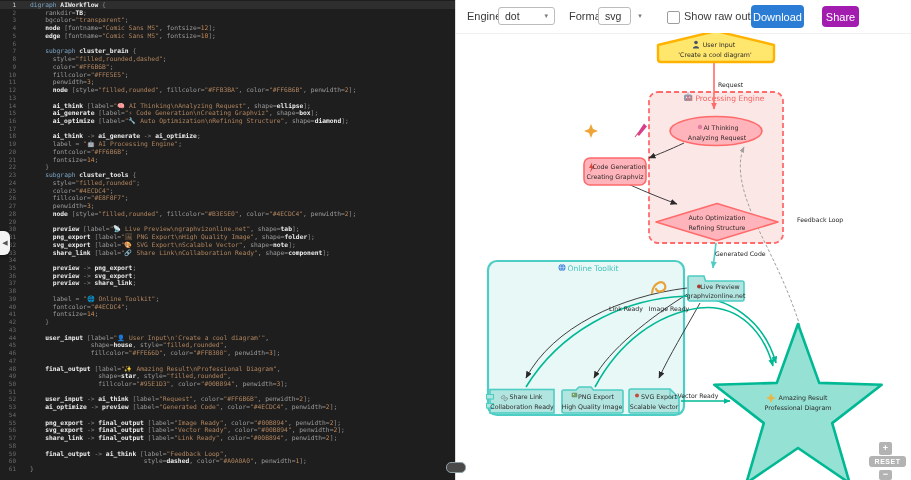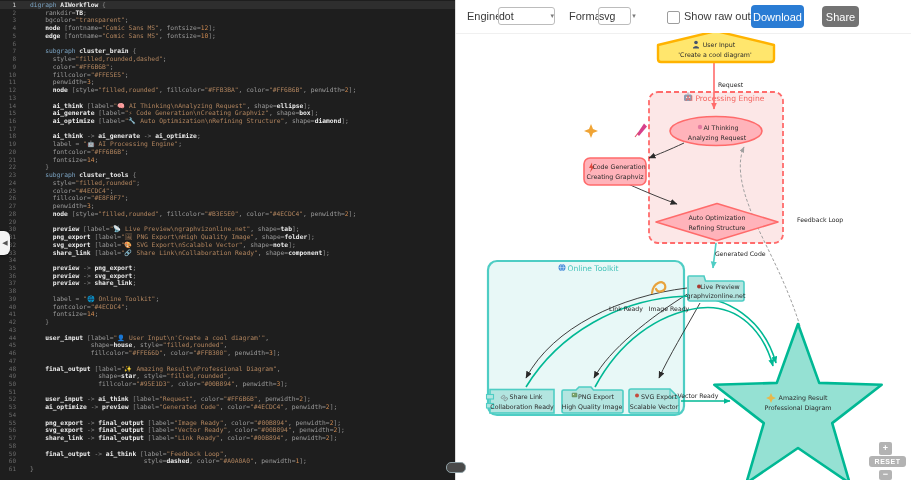--- a/index.html
+++ b/index.html
@@ -24,21 +24,21 @@
   .scroll-pill{position:absolute;left:446px;top:462px;width:18px;height:9px;background:#4a4a4a;
                border:1px solid #8fa0a5;border-radius:5px;z-index:30;}
 
   
   .right{position:absolute;left:455px;top:0;width:456px;height:480px;background:#fff;
          border-left:1px solid #ddd;box-sizing:border-box;}
   .toolbar{position:absolute;left:0;top:0;width:100%;height:33px;border-bottom:1px solid #f0f0f0;}
   .tb-label{position:absolute;top:10px;font-size:11px;color:#3a3a3a;}
   .tb-select{position:absolute;top:7px;height:18px;border:1px solid #bcbcbc;border-radius:3px;
              background:#fff;font-size:10.5px;color:#333;display:flex;align-items:center;
-             padding:0 0;box-sizing:border-box;justify-content:space-between;cursor:pointer;gap:11px;}
+             padding:0 6px;box-sizing:border-box;justify-content:space-between;cursor:pointer;gap:11px;}
   .tb-select .chev{color:#7a7a7a;font-size:7px;margin-left:6px;}
   .tb-check{position:absolute;top:11px;width:11px;height:11px;border:1px solid #9d9d9d;
             border-radius:2px;background:#fff;cursor:pointer;}
   .tb-btn{position:absolute;border:none;border-radius:4px;color:#fff;font-size:11px;
           display:flex;align-items:center;justify-content:center;cursor:pointer;
           font-family:"Liberation Sans",sans-serif;}
 
   .graph-wrap{position:absolute;left:0;top:33px;width:456px;height:447px;}
   svg text{font-family:"DejaVu Sans",sans-serif;}
   .n1,.n2{font-size:6.3px;fill:#2b2b2b;}
@@ -132,21 +132,21 @@
       <span class="chev">▾</span>
     </div>
     <span class="tb-label" style="left:113px">Format:</span>
     <div class="tb-select" style="left:142px;width:33px">
       <span>svg</span>
       <span class="chev">▾</span>
     </div>
     <div class="tb-check" style="left:211px"></div>
     <span class="tb-label" style="left:228px">Show raw output</span>
     <button class="tb-btn" style="left:295px;top:5px;width:53px;height:23px;background:#2a7cd4">Download</button>
-    <button class="tb-btn" style="left:366px;top:6px;width:37px;height:21px;background:#737373">Share</button>
+    <button class="tb-btn" style="left:366px;top:6px;width:37px;height:21px;background:#a21caf">Share</button>
   </div>
 
   <div class="graph-wrap">
     <svg width="456" height="447" viewBox="455 33 456 447">
       <defs>
         <marker id="m-red" markerUnits="userSpaceOnUse" markerWidth="8" markerHeight="8" refX="6.5" refY="3" orient="auto">
           <path d="M0,0 L7,3 L0,6 Z" fill="#FF6B6B"></path>
           </marker>
         <marker id="m-black" markerUnits="userSpaceOnUse" markerWidth="8" markerHeight="8" refX="6.5" refY="3" orient="auto">
           <path d="M0,0 L7,3 L0,6 Z" fill="#2a2a2a"></path>

